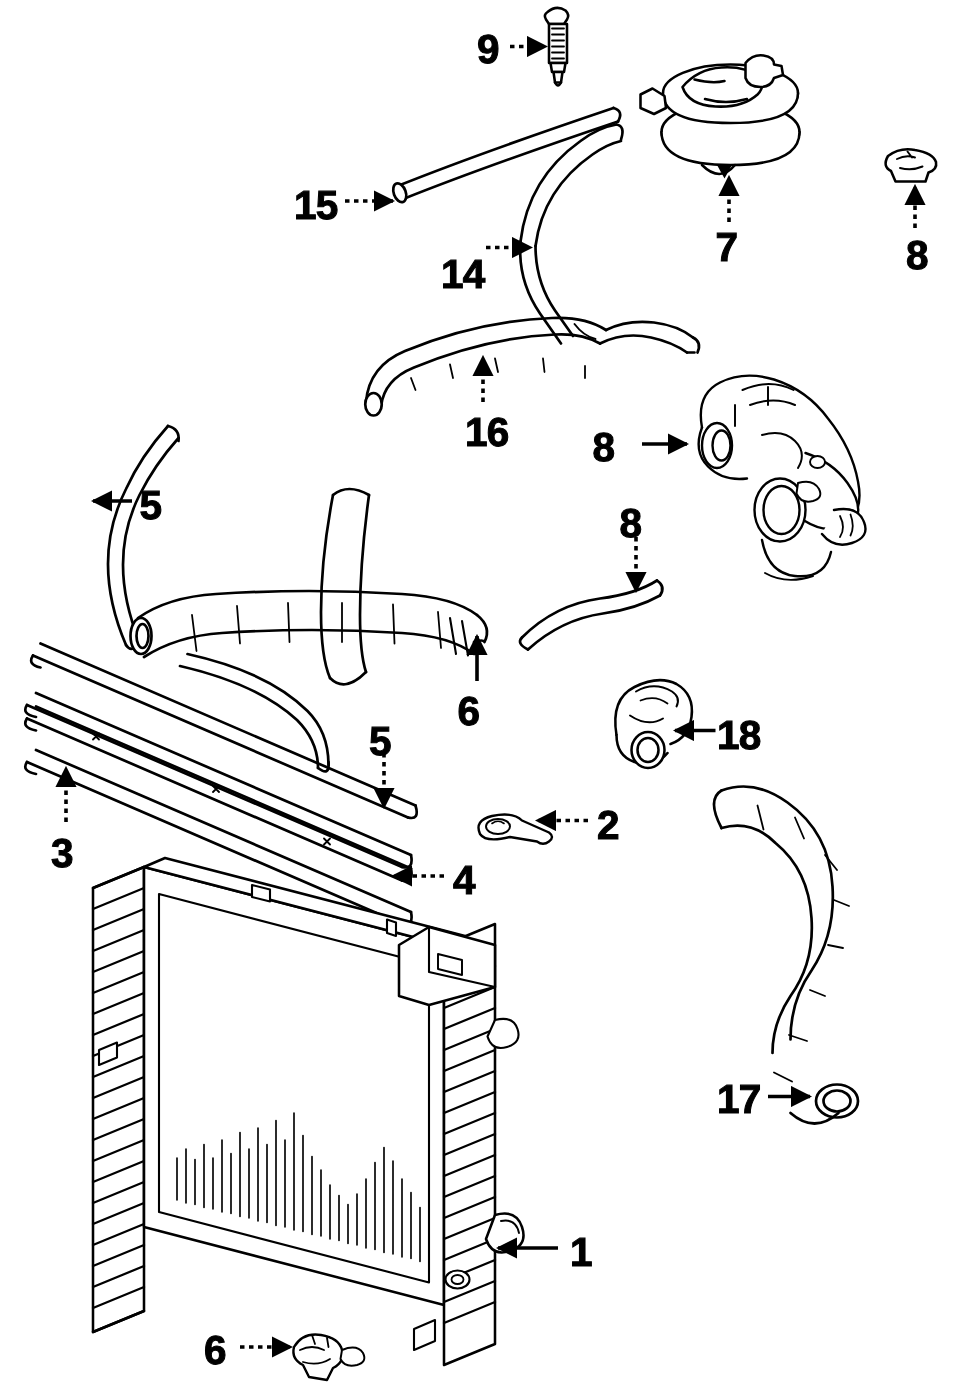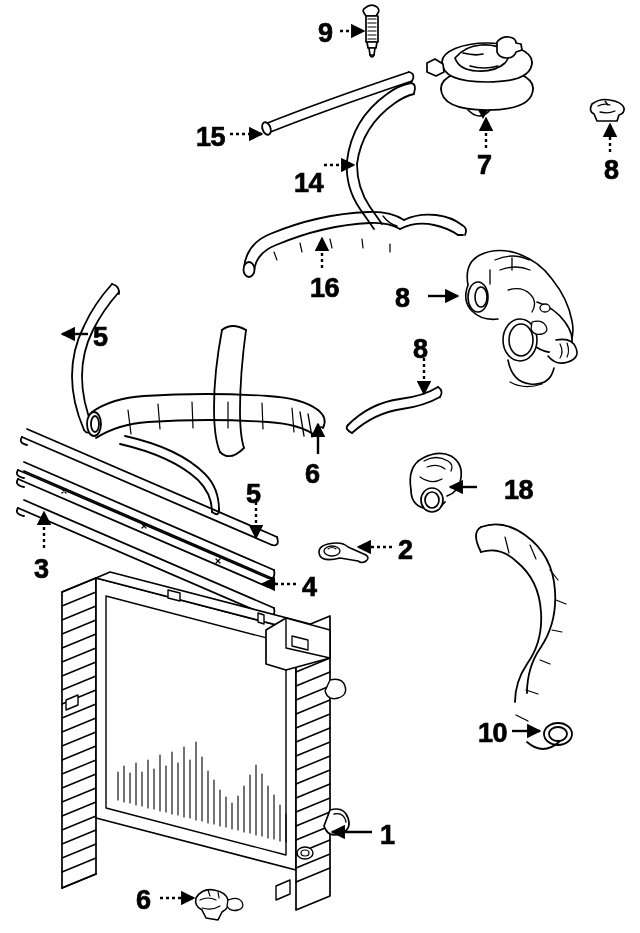--- a/index.html
+++ b/index.html
@@ -288,22 +288,22 @@
   <div class="callout" style="left:380px;top:822px">1</div>
   <div class="callout" style="left:398px;top:537px">2</div>
   <div class="callout" style="left:34px;top:556px">3</div>
   <div class="callout" style="left:302px;top:574px">4</div>
   <div class="callout" style="left:246px;top:481px">5</div>
   <div class="callout" style="left:136px;top:887px">6</div>
   <div class="callout" style="left:477px;top:152px">7</div>
   <div class="callout" style="left:604px;top:157px">8</div>
   <div class="callout" style="left:318px;top:20px">9</div>
   <div class="callout" style="left:305px;top:461px">6</div>
-  <div class="callout" style="left:478px;top:720px">10</div>
+  <div class="callout" style="left:478px;top:720px">17</div>
   <div class="callout" style="left:93px;top:324px">5</div>
   <div class="callout" style="left:196px;top:124px">15</div>
   <div class="callout" style="left:294px;top:170px">14</div>
   <div class="callout" style="left:413px;top:336px">8</div>
   <div class="callout" style="left:310px;top:275px">16</div>
   <div class="callout" style="left:395px;top:285px">8</div>
-  <div class="callout" style="left:504px;top:477px">18</div>
+  <div class="callout" style="left:478px;top:477px">18</div>
 
 </div>
 
 </body></html>

